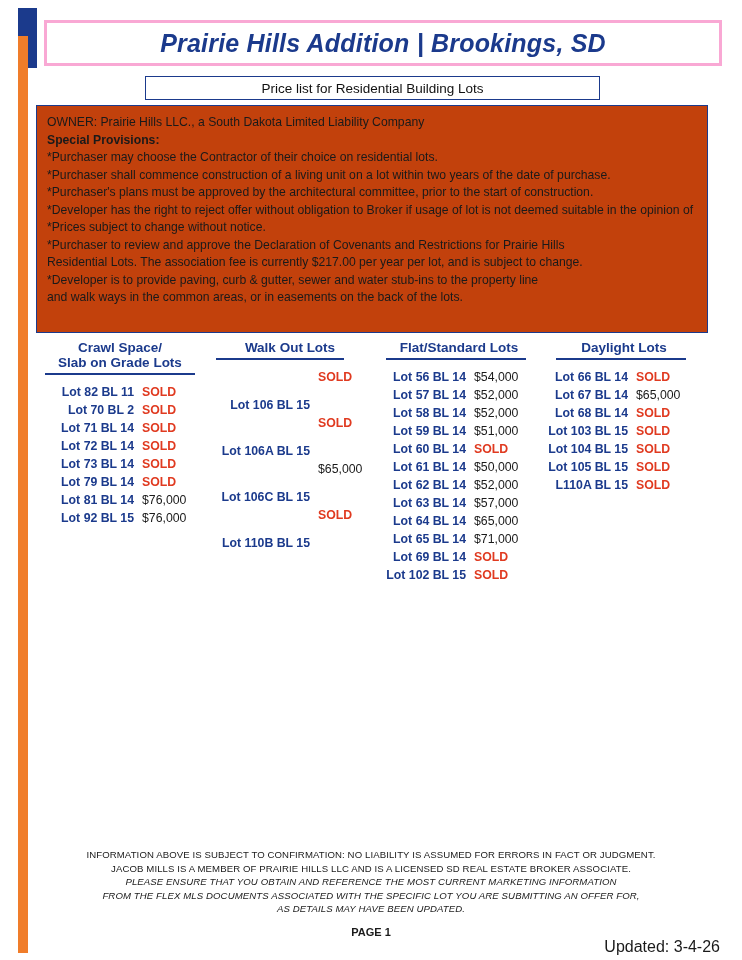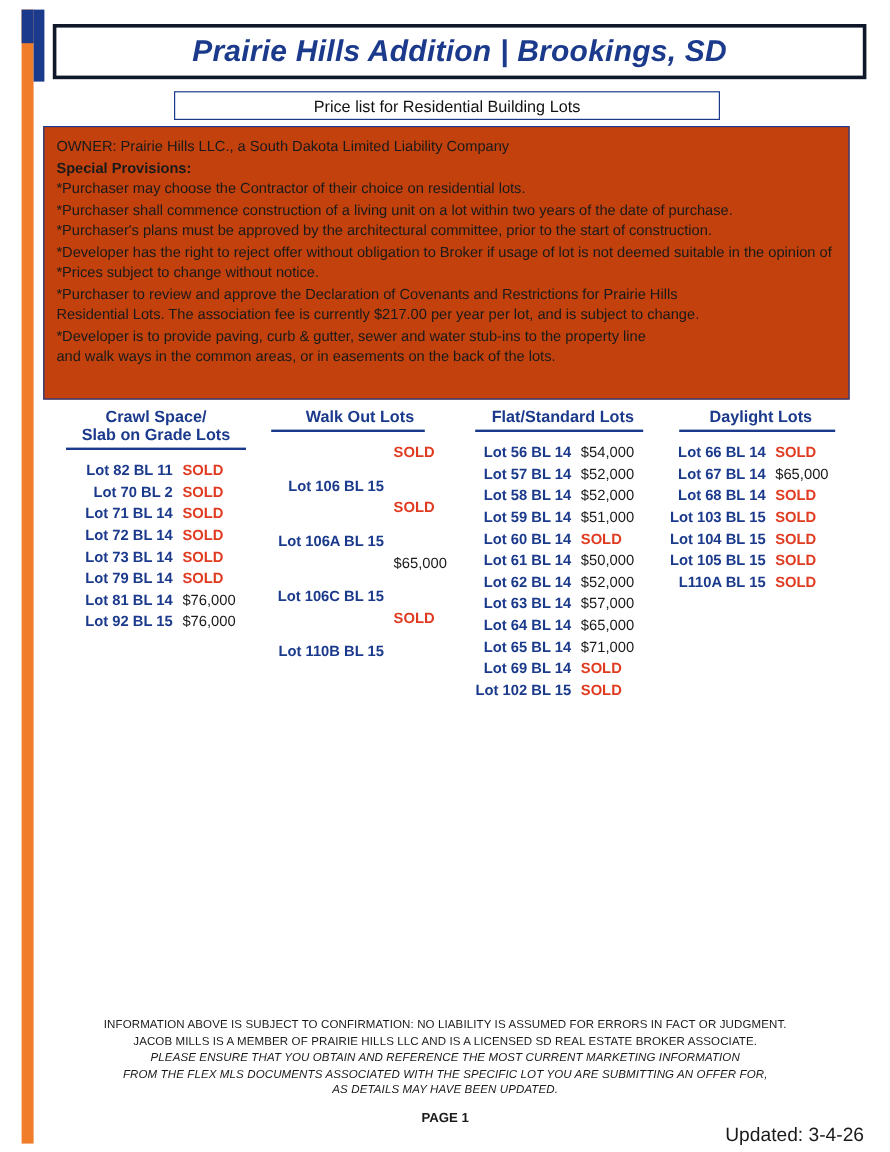--- a/index.html
+++ b/index.html
@@ -45,21 +45,21 @@
     background: #1b3a8c;
   }
 
   
   .title-box {
     position: absolute;
     left: 44px;
     top: 20px;
     width: 678px;
     height: 46px;
-    border: 3px solid #0f172a;
+    border: 3px solid #f9a8d4;
     box-sizing: border-box;
     display: flex;
     align-items: center;
     justify-content: center;
     background: #ffffff;
   }
   .title-text {
     font-size: 25px;
     font-weight: bold;
     font-style: italic;
@@ -104,21 +104,21 @@
     line-height: 17.5px;
     color: #1a1a1a;
   }
   .prov-line.bold {
     font-weight: bold;
   }
 
   
   .columns {
     position: absolute;
-    left: 36px;
+    left: 26px;
     top: 340px;
     width: 676px;
     height: 270px;
   }
   .col {
     position: absolute;
     top: 0;
   }
   .col-head {
     text-align: center;

